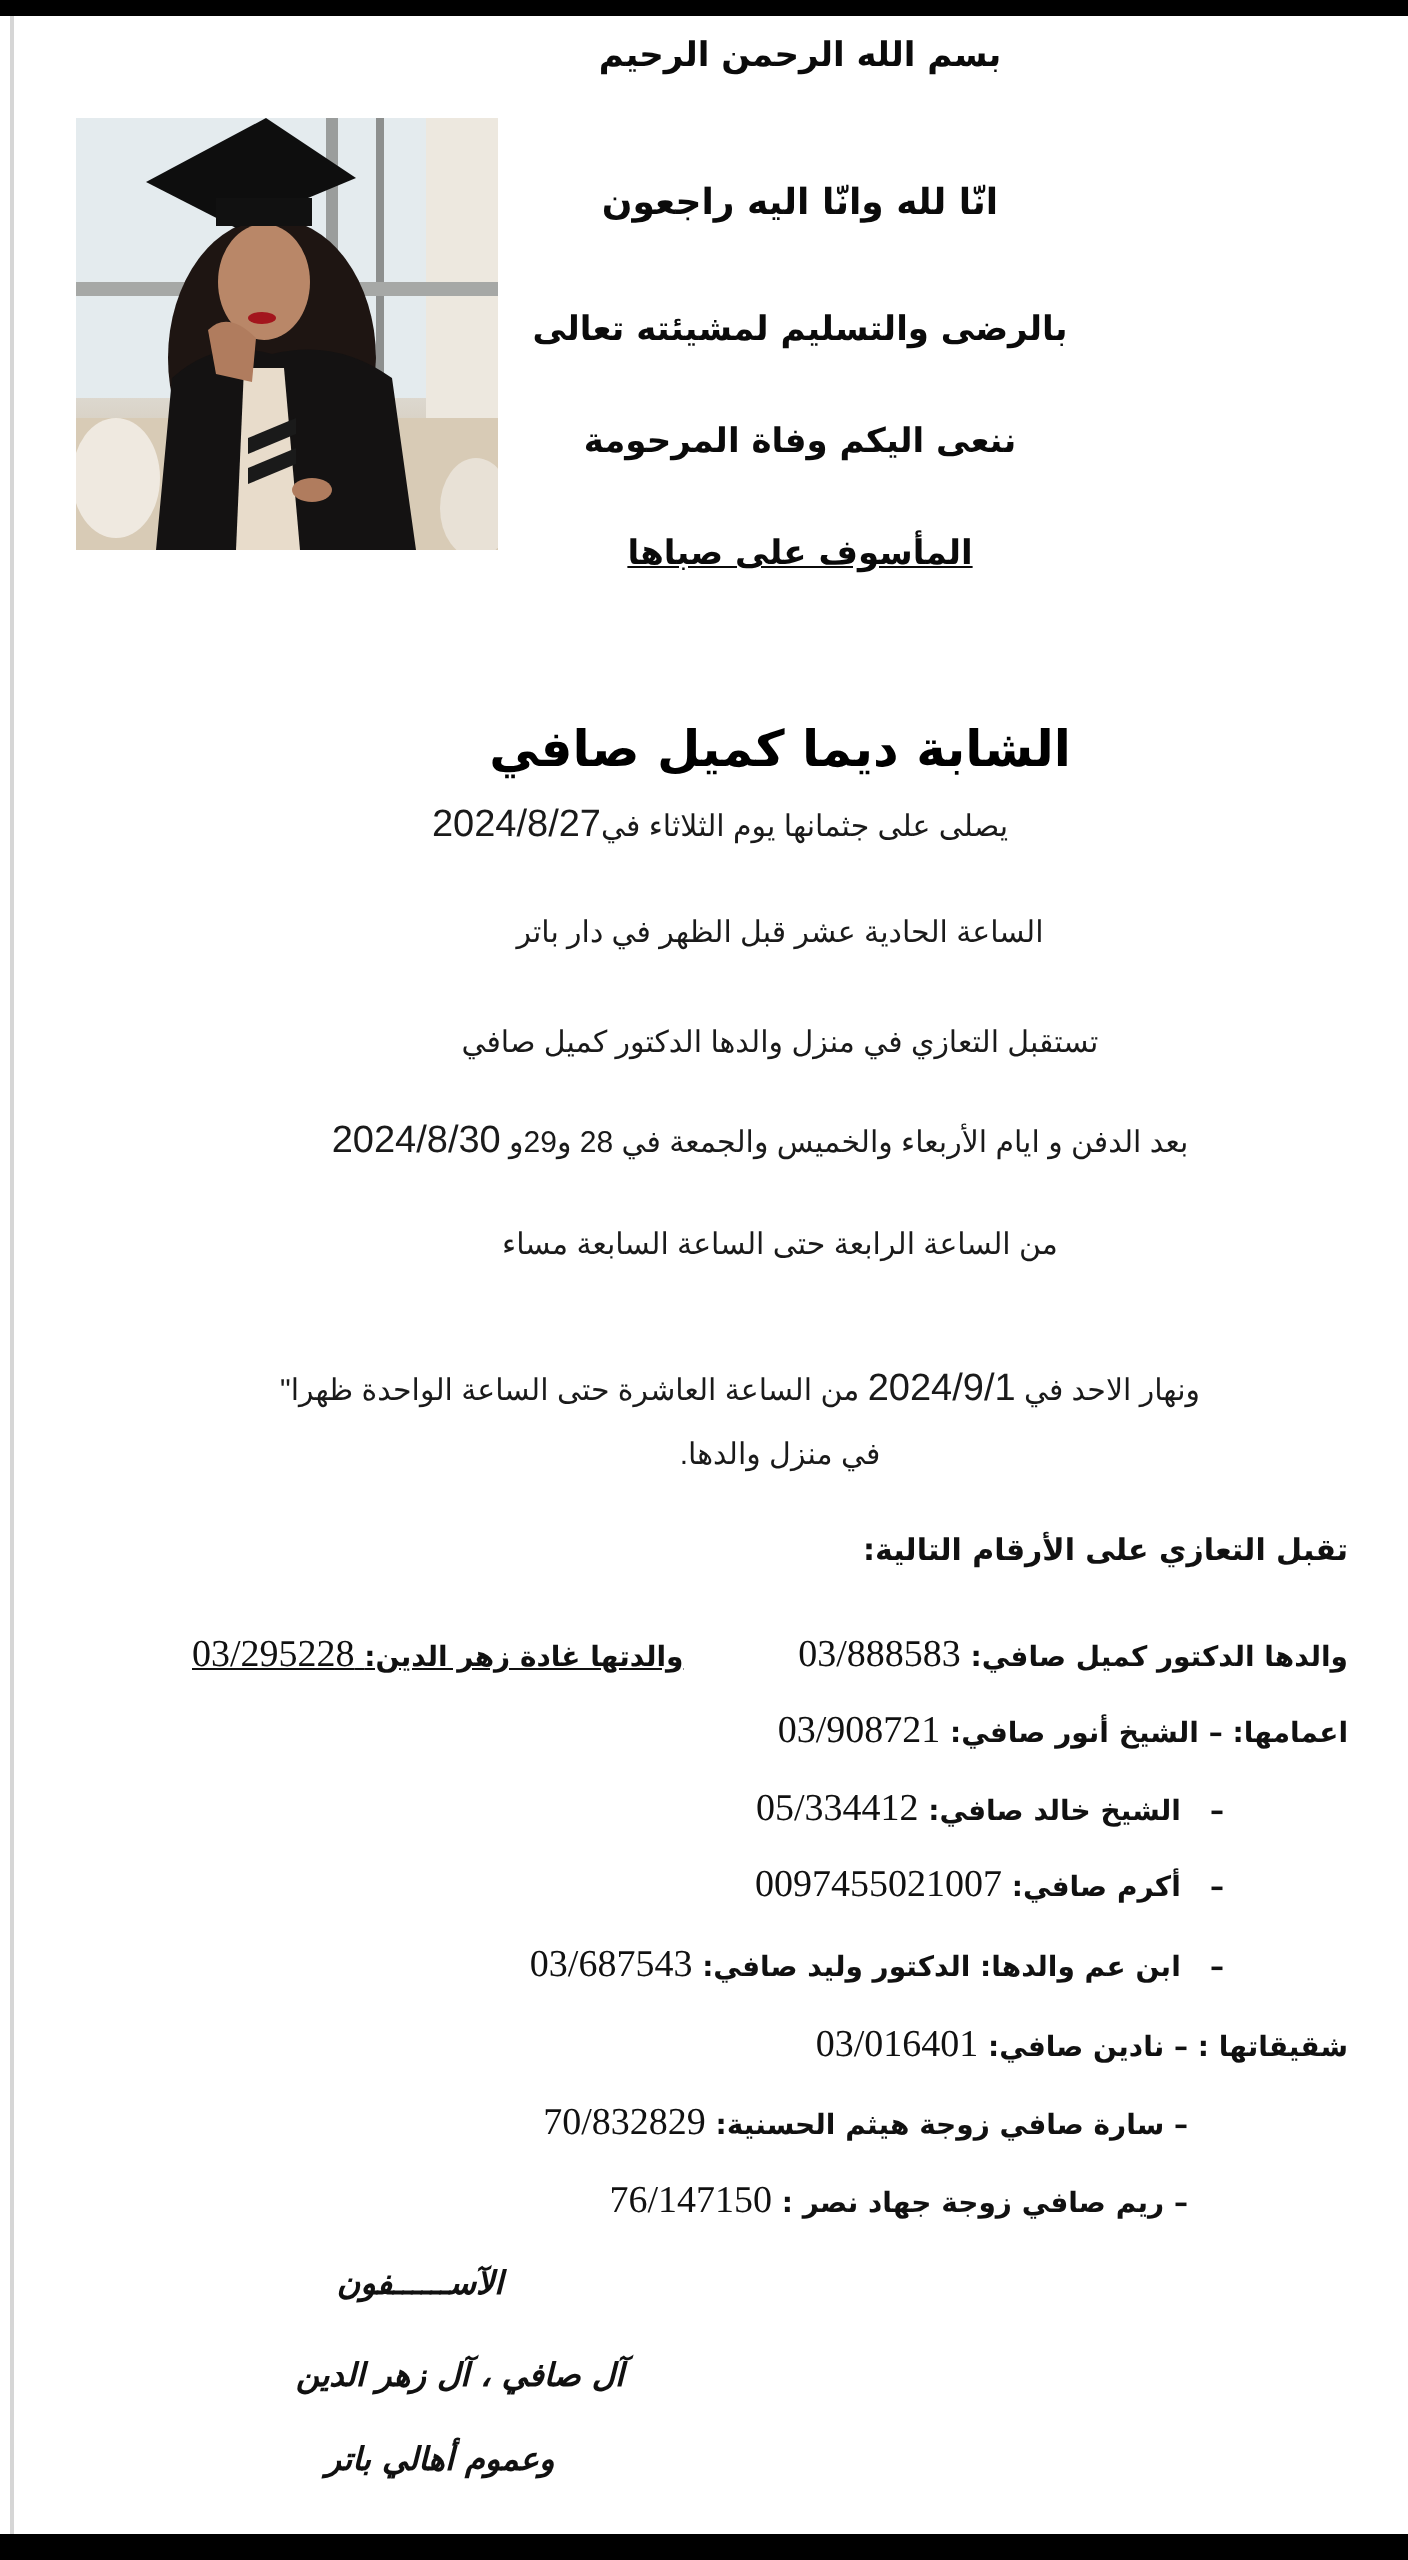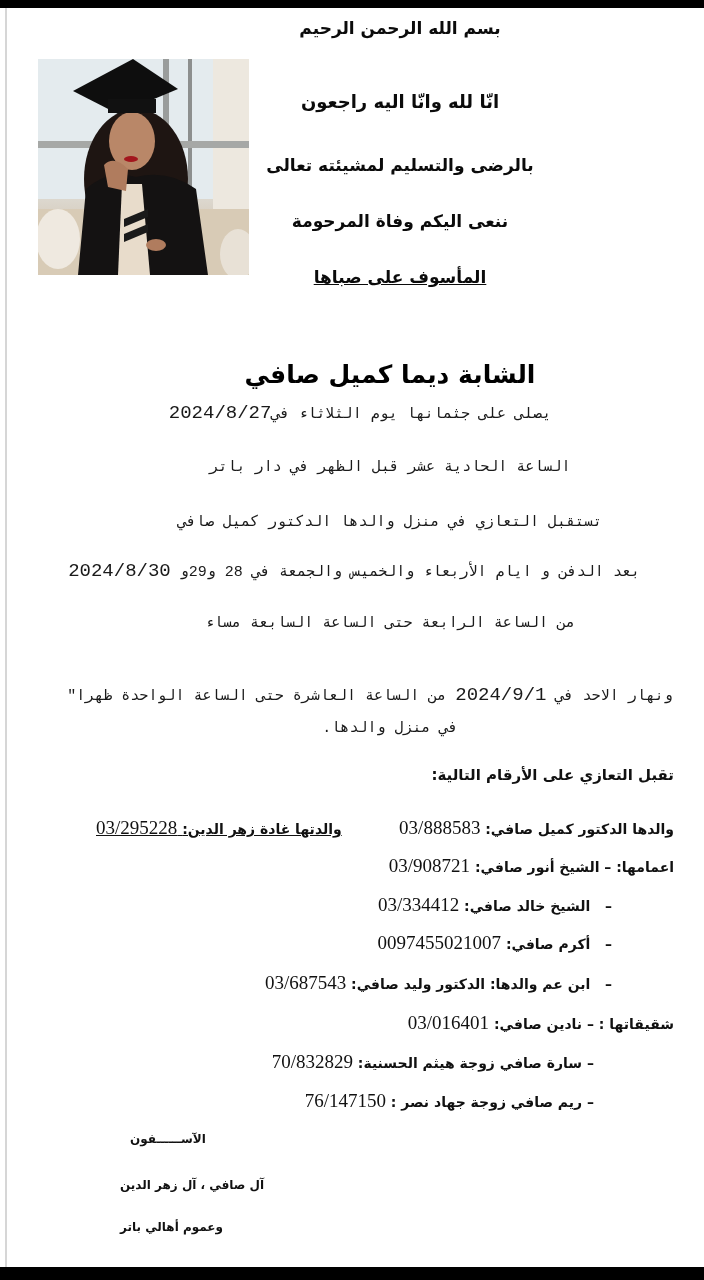--- a/index.html
+++ b/index.html
@@ -15,26 +15,26 @@
     position: absolute; left: 38px; top: 59px; width: 211px; height: 216px; overflow: hidden;
     background: linear-gradient(180deg, #dfe6ea 0%, #e9eef0 45%, #d9d2c6 70%, #cfc6b8 100%);
   }
   .photo svg { display: block; }
   .line {
     position: absolute; direction: rtl; white-space: nowrap;
     font-family: "DejaVu Sans", sans-serif;
   }
   .hdr { font-weight: bold; font-size: 17px; color: #0b0b0b; text-align: center; }
   .title { font-weight: bold; font-size: 25px; text-align: center; color: #000; }
-  .body-line { font-size: 15px; text-align: center; color: #1a1a1a; font-family: Liberation Mono, monospace; }
+  .body-line { font-size: 15px; text-align: center; color: #1a1a1a; font-family: Liberation Sans, sans-serif; }
   .body-line .num { font-size: 19px; }
   .contact { font-size: 14px; font-weight: bold; color: #111; }
   .contact .num { font-family: "Liberation Serif", "DejaVu Serif", serif; font-weight: normal; font-size: 19px; }
   .u { font-weight: bold; font-size: 15px; }
-  .sig { font-weight: bold; font-size: 12px; text-align: left; }
+  .sig { font-weight: bold; font-size: 16px; text-align: center; font-style: italic; }
 </style>
 </head>
 <body>
 
 <div class="bar-top"></div>
 <div class="left-rule"></div>
 
 <div class="photo">
   <svg width="211" height="216" viewBox="0 0 211 216">
     <rect x="0" y="0" width="211" height="140" fill="#e4ebee"></rect>
@@ -93,21 +93,21 @@
 </div>
 
 <div class="line contact" style="right:30px; top:855px;">
   <span>اعمامها: –</span>
   <span>الشيخ أنور صافي:</span>
   <span class="num">03/908721</span>
 </div>
 <div class="line contact" style="right:92px; top:894px;">
   <span>–</span>&nbsp;&nbsp;
   <span>الشيخ خالد صافي:</span>
-  <span class="num">03/334412</span>
+  <span class="num">05/334412</span>
 </div>
 <div class="line contact" style="right:92px; top:932px;">
   <span>–</span>&nbsp;&nbsp;
   <span>أكرم صافي:</span>
   <span class="num">0097455021007</span>
 </div>
 <div class="line contact" style="right:92px; top:972px;">
   <span>–</span>&nbsp;&nbsp;
   <span>ابن عم والدها: الدكتور وليد صافي:</span>
   <span class="num">03/687543</span>

